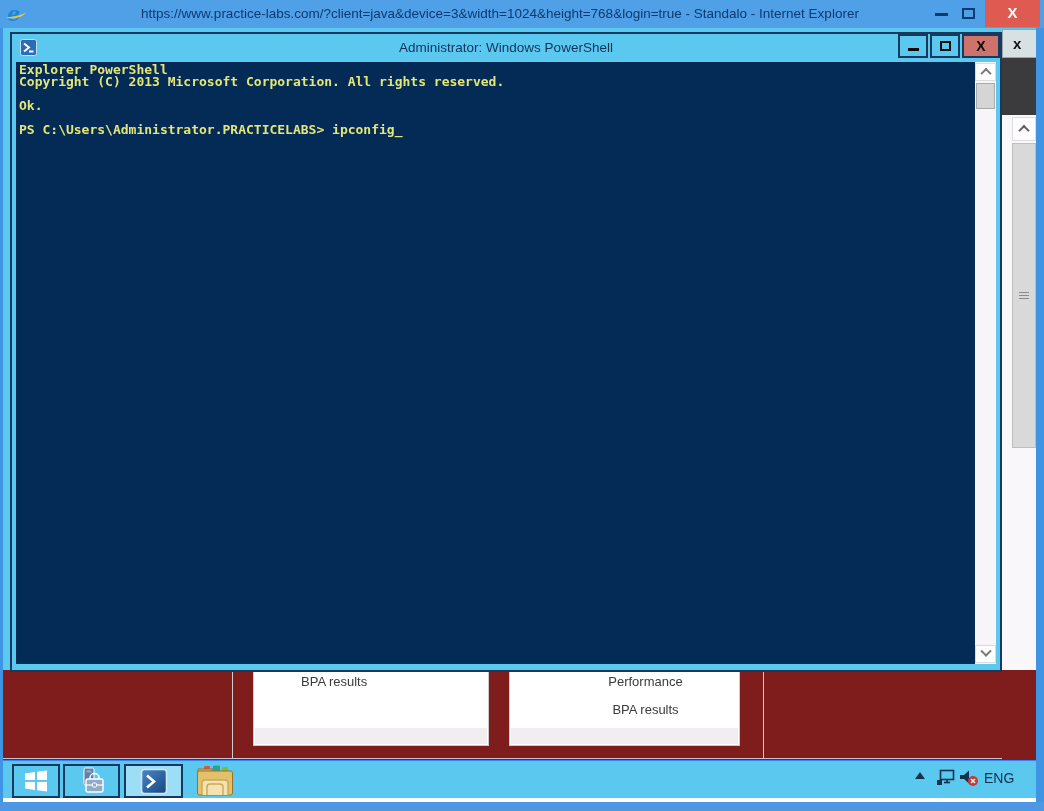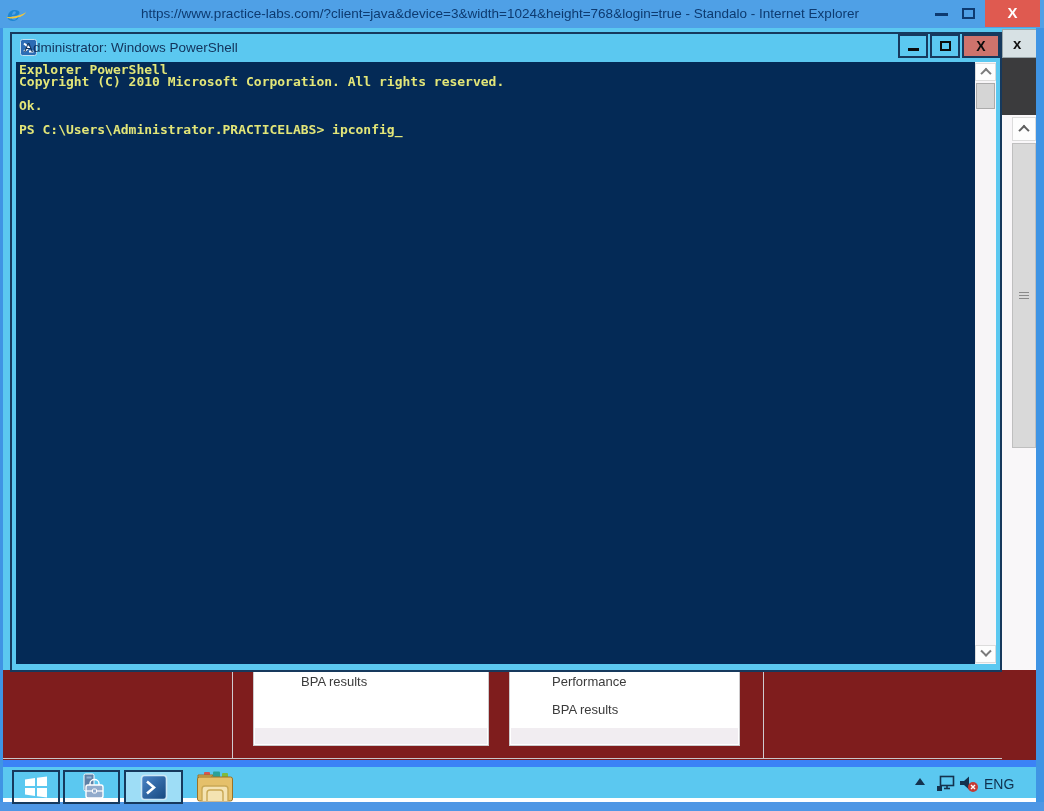--- a/index.html
+++ b/index.html
@@ -48,30 +48,30 @@
   #page-sb-down { left:1012px; top:734px; width:24px; height:24px; }
 
   
   #sm-strip { left:3px; top:670px; width:1033px; height:90px; background:#7f1d1d; }
   .sm-vline { position:absolute; top:0; width:1px; height:88px; background:#CFCBCF; }
   #sm-hairline { position:absolute; left:0; top:88px; width:999px; height:1px; background:#C9C5C9; }
   .sm-tile { position:absolute; top:0; height:76px; background:#FFFFFF; border:1px solid #CCCACC; }
   .tile-shade { position:absolute; left:1px; right:1px; bottom:1px; height:16px; background:#F1EDF1; }
   .tile-label { position:relative; font-size:13px; color:#3B3B3B; line-height:15px; }
   #sm-tile1 { left:250px; width:236px; }
-  #sm-tile2 { left:506px; width:231px; }
+  #sm-tile2 { left:506px; width:231px;text-align:center; }
   #sm-tile1 .tile-label { margin:3px 0 0 47px; }
   #sm-tile2 .tile-label { margin:3px 0 0 42px; }
   #sm-tile2 .tile-label + .tile-label { margin-top:13px; }
 
   
   #ps-window { left:10px; top:32px; width:992px; height:640px; background:#5BC8F0;
                border:2px solid #16395D; }
   #ps-titlebar { left:0; top:0; width:988px; height:28px; }
-  #ps-title { left:12px; top:0; width:988px; height:28px; line-height:28px;
+  #ps-title { left:0; top:0; width:988px; height:28px; text-align:center; line-height:28px;
               font-size:13.5px; color:#12325A; }
   #ps-icon-small { left:8px; top:5px; }
   .win-btn { position:absolute; top:0; height:24px; border:2px solid #16395D; background:#5BC8F0;
              display:flex; align-items:center; justify-content:center; }
   #ps-min { left:886px; width:30px; }
   #ps-min .bar { width:11px; height:0; border-top:3px solid #0B0B0B; margin-top:6px; }
   #ps-max { left:918px; width:30px; }
   #ps-max .box { width:11px; height:10px; border:2px solid #0B0B0B; }
   #ps-close { left:950px; width:38px; background:#CE736C; color:#0B0B0B; font-weight:bold;
               font-size:14px; }
@@ -85,21 +85,21 @@
   
   #ps-sb { position:absolute; right:0; top:0; width:21px; height:602px; background:#F7F5F7; }
   #ps-sb-up { position:absolute; left:0; top:1px; width:21px; height:18px; }
   #ps-sb-thumb { position:absolute; left:1px; top:21px; width:19px; height:26px; background:#D5D5D5;
                  border:1px solid #ABABAB; }
   #ps-sb-down { position:absolute; left:0; bottom:1px; width:21px; height:18px; }
   #ps-sb .chev { border-color:#7A7A7A; transform-origin:center; }
 
   
   #taskbar { left:3px; top:760px; width:1033px; height:38px; background:#5BC8F0;
-             border-top:7px solid #3b82f6; }
+             border-top:1px solid #3b82f6; }
   .task-btn { position:absolute; top:3px; height:34px; border:2px solid #16395D;
               display:flex; align-items:center; justify-content:center; }
   #start-button { left:9px; width:48px; }
   #sm-task-button { left:60px; width:57px; }
   #ps-task-button { left:121px; width:59px; background:#9EDDF6; }
   #explorer-button { left:190px; top:1px; width:44px; height:38px; position:absolute;
                      display:flex; align-items:center; justify-content:center; }
   #tray-up { left:912px; top:11px; width:0; height:0; border-left:5px solid transparent;
              border-right:5px solid transparent; border-bottom:7px solid #14324E; position:absolute; }
   #tray-net { left:933px; top:7px; position:absolute; }
@@ -164,21 +164,21 @@
         </div>
       <div class="win-btn" id="ps-max">
           <div class="box"></div>
         </div>
       <div class="win-btn" id="ps-close">X</div>
     </div>
 
     <div class="abs" id="ps-console">
       <div id="console-text">
         <div class="cline">Explorer PowerShell</div>
-        <div class="cline">Copyright (C) 2010 Microsoft Corporation. All rights reserved.</div>
+        <div class="cline">Copyright (C) 2013 Microsoft Corporation. All rights reserved.</div>
         <div class="cline"></div>
         <div class="cline">Ok.</div>
         <div class="cline"></div>
         <div class="cline"><span>PS C:\Users\Administrator.PRACTICELABS&gt; ipconfig</span><span id="cursor">_</span></div>
       </div>
 
       <div id="ps-sb">
         <div class="sb-btn" id="ps-sb-up">
           <div class="chev up"></div>
         </div>

